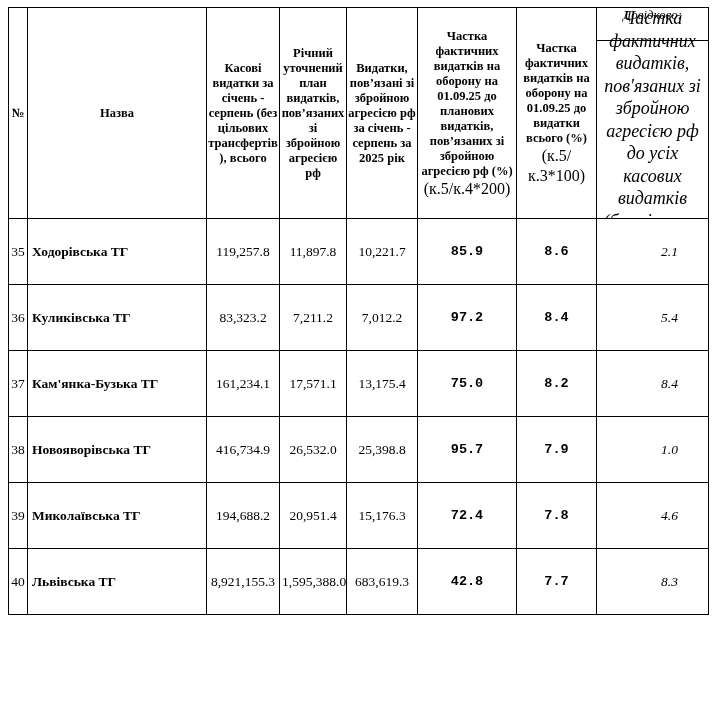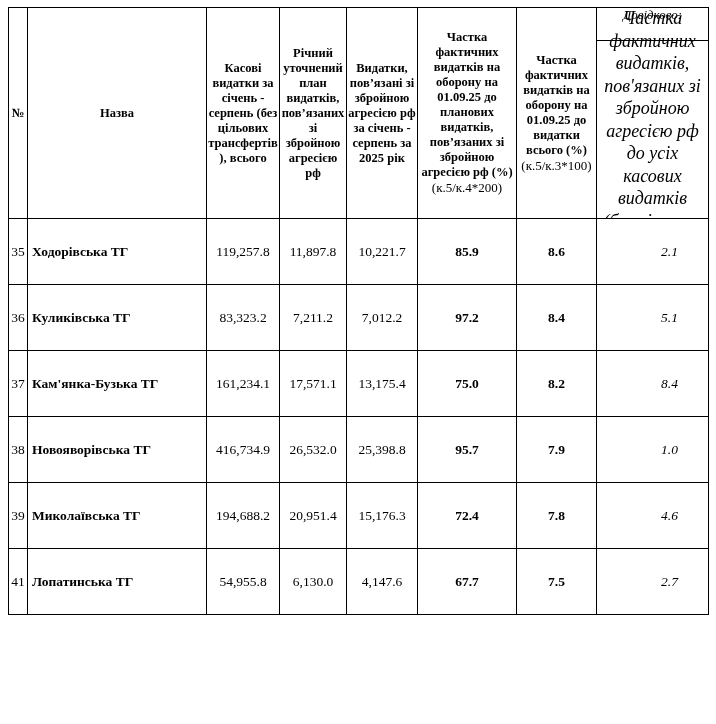--- a/index.html
+++ b/index.html
@@ -27,21 +27,21 @@
   th {
     font-weight: bold;
     font-size: 12.5px;
     line-height: 1.2;
     text-align: center;
     padding: 2px 1px;
   }
   th .formula {
     display: block;
     font-weight: normal;
-    font-size: 13px;
+    font-size: 16px;
   }
   th.ref-cell { padding: 0; vertical-align: top; }
   .ref-label {
     font-weight: normal;
     font-style: italic;
     font-size: 13px;
     text-align: center;
     border-bottom: 1.5px solid #000;
     padding: 0 2px 18px 2px;
     line-height: 1.1;
@@ -58,21 +58,21 @@
     height: 152px;
     padding: 2px 4px;
     margin-top: 25px;
   }
   td {
     font-size: 13.5px;
     text-align: center;
     padding: 2px;
   }
   td.c-name { text-align: left; padding-left: 4px; font-weight: bold; }
-  td.c-bold { font-weight: bold; }
+  td.c-bold { font-weight: bold; font-family: Liberation Mono, monospace; }
   td.c-ital { font-style: italic; padding-left: 36px; }
 </style>
 </head>
 <body>
 
 <div class="page">
   <table class="doc-table">
     <colgroup>
       <col style="width:19px">
         <col style="width:179px">
@@ -116,21 +116,21 @@
         <td class="c-ital">2.1</td>
       </tr>
       <tr>
         <td class="c-num">36</td>
         <td class="c-name">Куликівська ТГ</td>
         <td class="c-val">83,323.2</td>
         <td class="c-val">7,211.2</td>
         <td class="c-val">7,012.2</td>
         <td class="c-bold">97.2</td>
         <td class="c-bold">8.4</td>
-        <td class="c-ital">5.1</td>
+        <td class="c-ital">5.4</td>
       </tr>
       <tr>
         <td class="c-num">37</td>
         <td class="c-name">Кам'янка-Бузька ТГ</td>
         <td class="c-val">161,234.1</td>
         <td class="c-val">17,571.1</td>
         <td class="c-val">13,175.4</td>
         <td class="c-bold">75.0</td>
         <td class="c-bold">8.2</td>
         <td class="c-ital">8.4</td>
@@ -149,24 +149,24 @@
         <td class="c-num">39</td>
         <td class="c-name">Миколаївська ТГ</td>
         <td class="c-val">194,688.2</td>
         <td class="c-val">20,951.4</td>
         <td class="c-val">15,176.3</td>
         <td class="c-bold">72.4</td>
         <td class="c-bold">7.8</td>
         <td class="c-ital">4.6</td>
       </tr>
       <tr>
-        <td class="c-num">41</td>
-        <td class="c-name">Лопатинська ТГ</td>
-        <td class="c-val">54,955.8</td>
-        <td class="c-val">6,130.0</td>
-        <td class="c-val">4,147.6</td>
-        <td class="c-bold">67.7</td>
-        <td class="c-bold">7.5</td>
-        <td class="c-ital">2.7</td>
+        <td class="c-num">40</td>
+        <td class="c-name">Львівська ТГ</td>
+        <td class="c-val">8,921,155.3</td>
+        <td class="c-val">1,595,388.0</td>
+        <td class="c-val">683,619.3</td>
+        <td class="c-bold">42.8</td>
+        <td class="c-bold">7.7</td>
+        <td class="c-ital">8.3</td>
       </tr>
     </tbody>
   </table>
 </div>
 
 </body></html>

